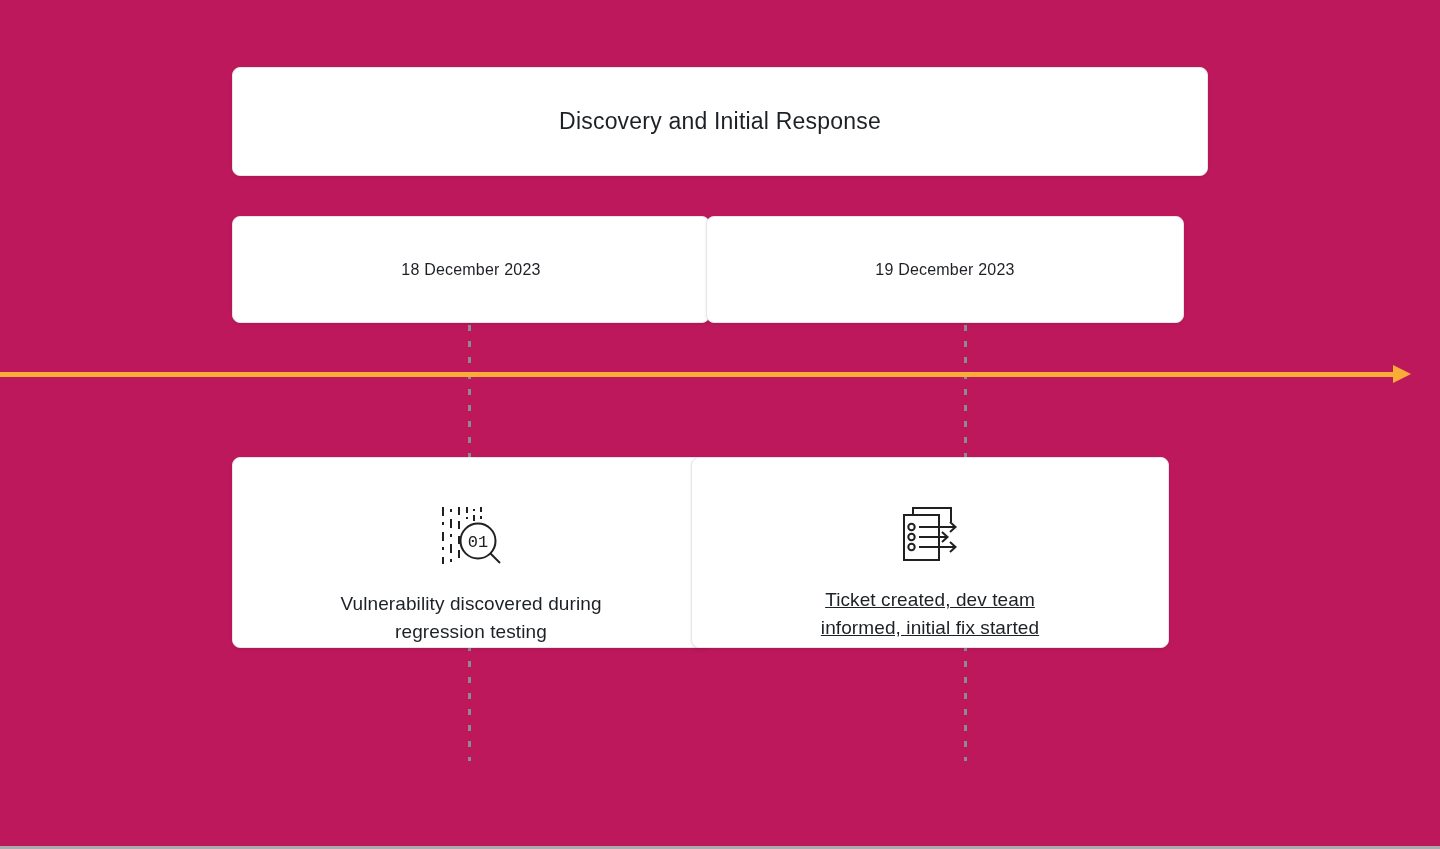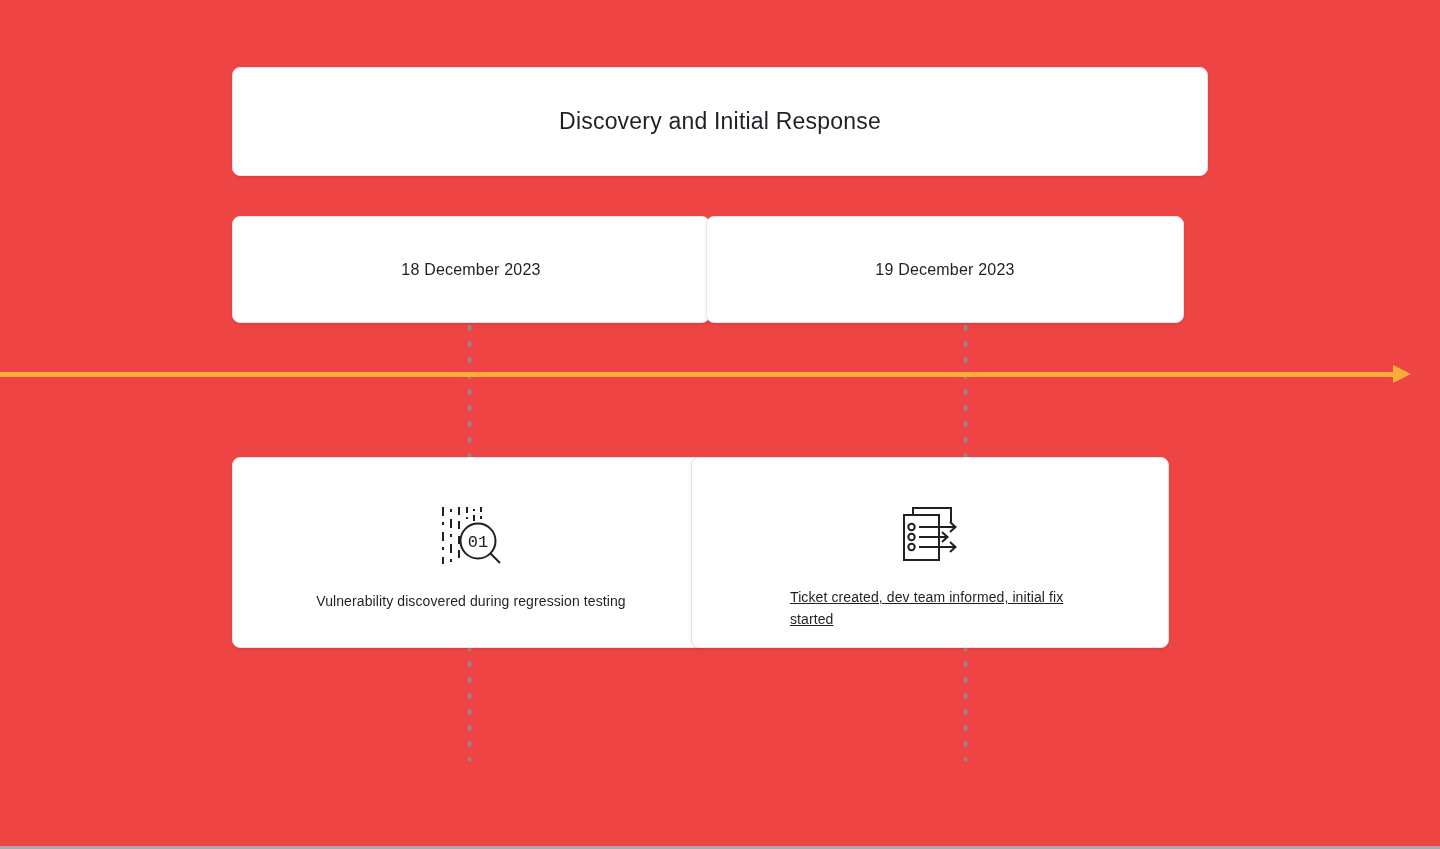--- a/index.html
+++ b/index.html
@@ -1,21 +1,21 @@
 <!DOCTYPE html>
 <html><head>
 <meta charset="utf-8">
 <style>
   * { margin: 0; padding: 0; box-sizing: border-box; }
   html, body { background: #f7f7f8; }
   .stage {
     position: relative;
     width: 1440px;
     height: 849px;
-    background: #ef4444;
+    background: #be185d;
     overflow: hidden;
     font-family: "Liberation Sans", sans-serif;
     color: #1d2125;
   }
   .card {
     position: absolute;
     background: #ffffff;
     border: 1px solid #e5e5e8;
     border-radius: 8px;
     box-shadow: 0 2px 4px rgba(0,0,0,0.05), 0 1px 2px rgba(0,0,0,0.04);
@@ -62,22 +62,23 @@
     top: 457px; width: 478px; height: 191px;
     display: flex; flex-direction: column; align-items: center;
     padding-top: 47px;
     z-index: 3;
   }
   .event-1 { left: 232px; }
   .event-2 { left: 691px; text-decoration: underline; }
   .event-icon { display: block; flex: 0 0 auto; }
   .desc {
     margin-top: 21px;
-    font-size: 14px;
-    line-height: 22px;
+    font-size: 19px;
+    line-height: 28px;
+    text-align: center;
     letter-spacing: 0.1px;
   }
   .desc-1 { max-width: 320px; }
   .desc-2 { max-width: 280px; }
   .bottom-bar {
     position: absolute;
     left: 0; top: 846px;
     width: 1440px; height: 3px;
     background: #aaaaae;
     z-index: 4;

